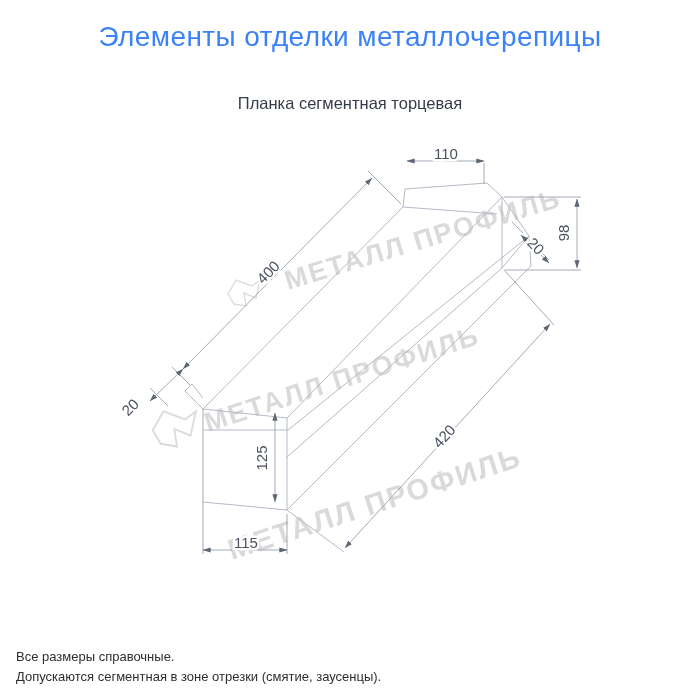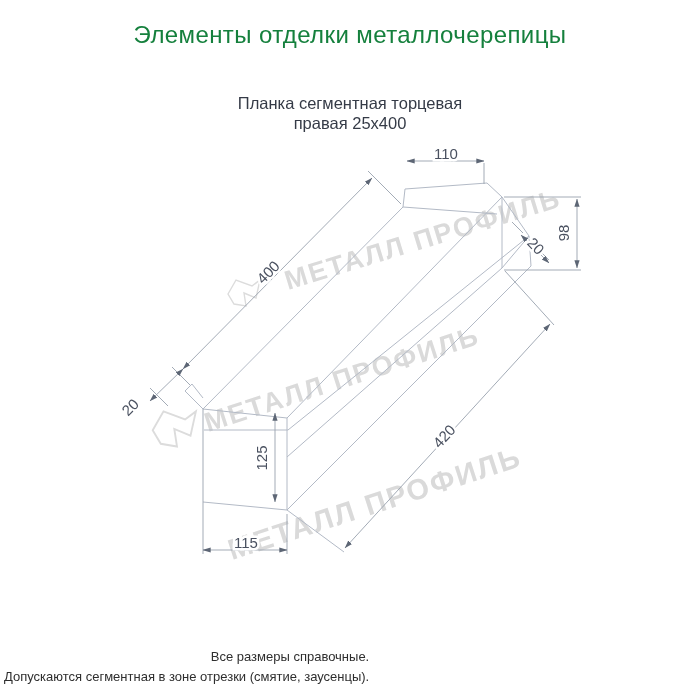--- a/index.html
+++ b/index.html
@@ -1,38 +1,37 @@
 <!DOCTYPE html>
 <html><head>
 <meta charset="utf-8">
 <style>
   html,body{margin:0;padding:0;}
   body{width:700px;height:700px;position:relative;background:#ffffff;overflow:hidden;
        font-family:"Liberation Sans", sans-serif;}
   .page-title{position:absolute;top:21px;left:0;width:700px;text-align:center;
-       font-size:24px;letter-spacing:.4px;color:#15803d;}
+       font-size:28px;letter-spacing:.4px;color:#3b82f6;}
   .subtitle{position:absolute;top:93px;left:0;width:700px;text-align:center;
        font-size:16.5px;line-height:20px;color:#353b47;}
-  .notes{position:absolute;left:4px;top:647px;font-size:13px;line-height:20px;color:#2e2e2e;text-align:right;}
+  .notes{position:absolute;left:16px;top:647px;font-size:13px;line-height:20px;color:#2e2e2e;}
   svg{position:absolute;left:0;top:0;}
   .s{stroke:#b3bac6;stroke-width:1;fill:none;}
   .d{stroke:#99a1ae;stroke-width:0.9;fill:none;}
   .dimtxt{fill:#4a5160;font-size:15px;font-family:"Liberation Sans",sans-serif;
        text-anchor:middle;stroke:#ffffff;stroke-width:5px;paint-order:stroke;}
   .wm{fill:#dadada;font-weight:bold;font-family:"Liberation Sans",sans-serif;letter-spacing:2px;}
   .logo{stroke:#dcdcdc;stroke-width:1.4;fill:none;}
 </style>
 </head>
 <body>
 
 <div class="page-title">Элементы отделки металлочерепицы</div>
 
 <div class="subtitle">
   <div>Планка сегментная торцевая</div>
-  <div>правая 25х400</div>
 </div>
 
 <svg width="700" height="700" viewBox="0 0 700 700">
   <defs>
     <marker id="ar" viewBox="0 0 10 10" refX="9.5" refY="5" markerWidth="9" markerHeight="9" orient="auto-start-reverse">
       <path d="M0,1.8 L10,5 L0,8.2 z" fill="#5d6675"></path>
     </marker>
   </defs>
 
   <g>

